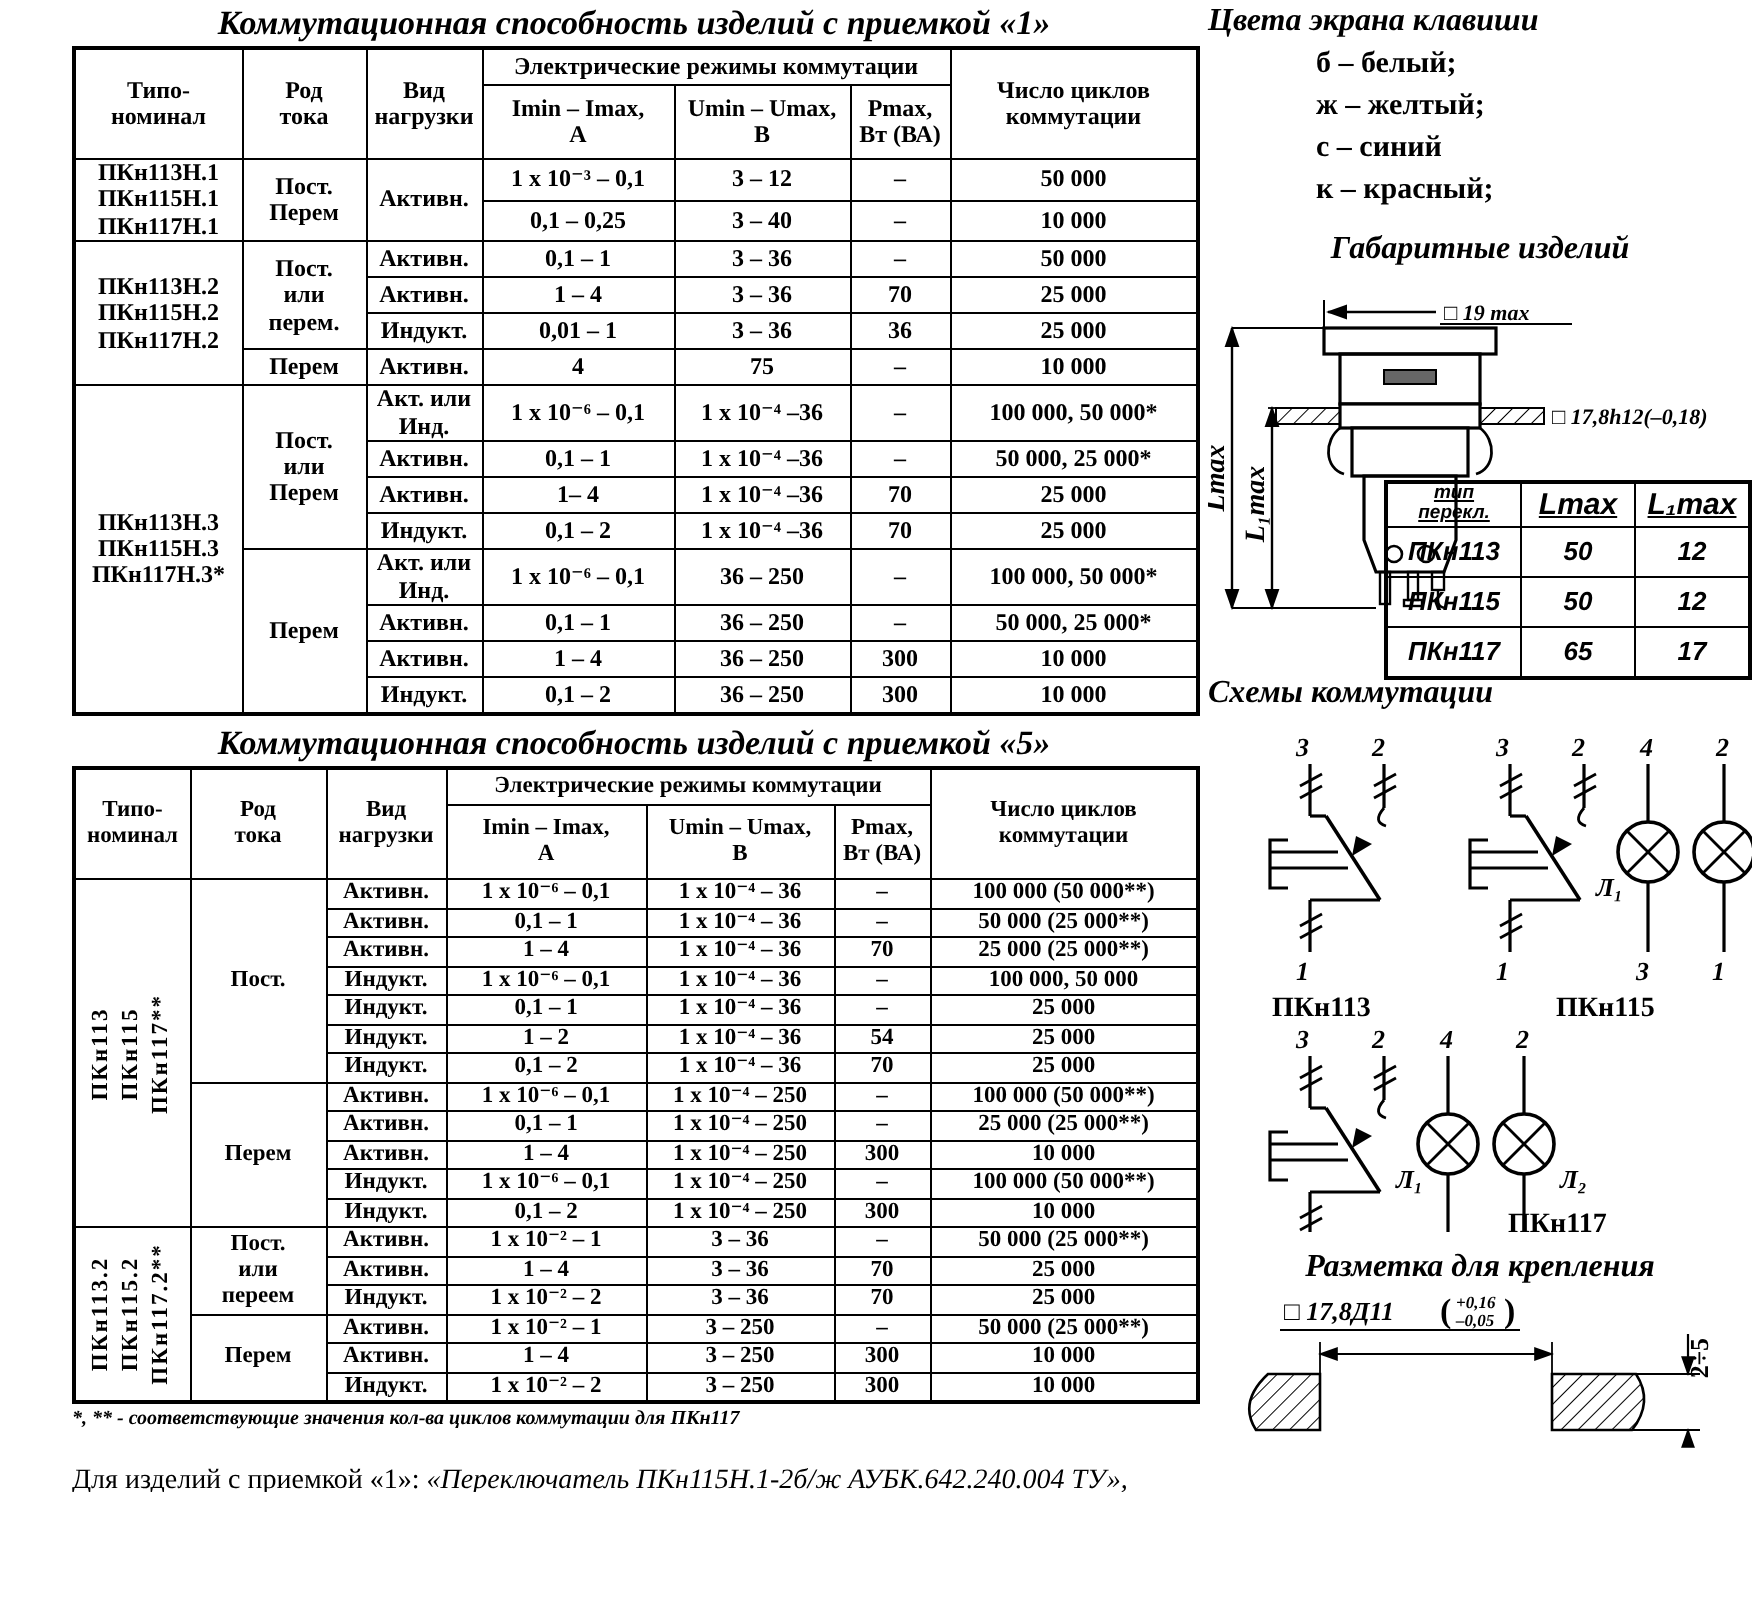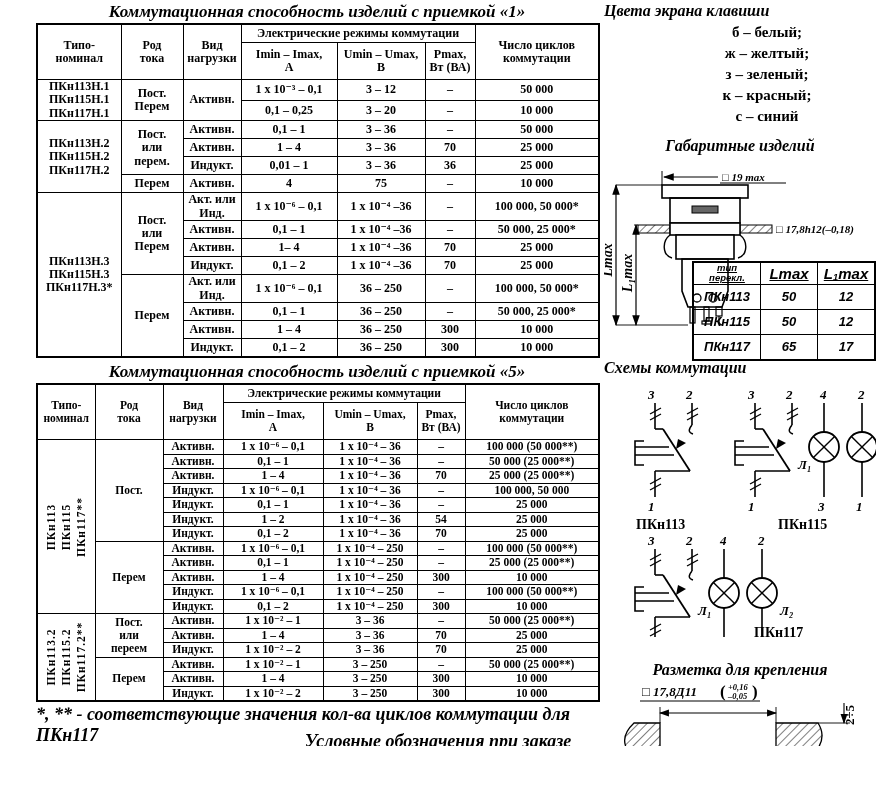--- a/index.html
+++ b/index.html
@@ -12,38 +12,38 @@
     padding:0 1px;white-space:pre-line;line-height:1.12;}
   .main th{font-size:12px;}
   .t1 td{font-size:12px;height:17px;}
   .t2 td{font-size:11.5px;height:13.5px;}
   .t2 th{font-size:11.5px;}
   th.elec{height:17px;margin-left:20px;}
   thead tr.sub th{height:36px;}
   td.rot{position:relative;}
   .rotbox{position:absolute;left:50%;top:50%;transform:translate(-50%,-50%) rotate(-90deg);
     white-space:pre;line-height:1.3;font-size:11.5px;font-weight:bold;letter-spacing:1px;}
-  .footnote{font-size:18px;font-weight:bold;font-style:italic;margin-top:2px;}
+  .footnote{font-size:10px;font-weight:bold;font-style:italic;margin-top:2px;}
   .bottom{position:absolute;left:36px;top:731px;width:804px;}
   .order-title{font-size:18px;font-weight:bold;font-style:italic;text-align:center;margin:0 0 2px 0;}
   .order-line{font-size:14px;font-weight:normal;line-height:1.45;}
   .order-line .ital{font-style:italic;}
   .right{position:absolute;left:604px;top:2px;width:272px;}
   .side-title{font-size:16px;font-weight:bold;font-style:italic;margin:0 0 2px 0;text-align:left;}
-  .colors-list{padding-left:54px;font-size:15px;font-weight:bold;line-height:1.4;text-align:center;}
+  .colors-list{padding-left:54px;font-size:15px;font-weight:bold;line-height:1.4;}
   .gab{position:relative;height:188px;margin-top:10px;}
   .dim-table{position:absolute;left:88px;top:96px;border-collapse:collapse;border:2.5px solid #000;
     font-family:"Liberation Sans","DejaVu Sans",sans-serif;}
   .dim-table th,.dim-table td{border:1.5px solid #000;text-align:center;vertical-align:middle;padding:0 3px;}
   .dim-table th{font-weight:bold;font-style:italic;text-decoration:underline;}
   .dim-table th.small{font-size:9.5px;white-space:pre-line;line-height:1.1;width:60px;}
   .dim-table th.big{font-size:15px;width:50px;}
   .dim-table td{font-size:13px;font-weight:bold;font-style:italic;height:24px;}
   .schemes{margin-top:6px;}
-  .mount{margin-top:20px;}
+  .mount{margin-top:4px;}
   svg text{font-family:"Liberation Serif","DejaVu Serif",serif;}
   .svg-pin{font-size:13px;font-weight:bold;font-style:italic;}
   .svg-cap{font-size:14px;font-weight:bold;}
   .svg-dim{font-size:11px;font-weight:bold;font-style:italic;}
   .svg-dim-small{font-size:8.5px;font-weight:bold;font-style:italic;}
 </style>
 </head>
 <body>
 
 <div class="page">
@@ -90,21 +90,21 @@
             <td rowspan="2" class="rod">Пост.
 Перем</td>
             <td rowspan="2" class="vid">Активн.</td>
             <td class="val">1 x 10⁻³ – 0,1</td>
             <td class="val">3 – 12</td>
             <td class="val">–</td>
             <td class="val">50 000</td>
           </tr>
           <tr>
             <td class="val">0,1 – 0,25</td>
-            <td class="val">3 – 20</td>
+            <td class="val">3 – 40</td>
             <td class="val">–</td>
             <td class="val">10 000</td>
           </tr>
           <tr>
             <td rowspan="4" class="tipo">ПКн113Н.2
 ПКн115Н.2
 ПКн117Н.2</td>
             <td rowspan="3" class="rod">Пост.
 или
 перем.</td>
@@ -376,36 +376,34 @@
             <td class="val">300</td>
             <td class="val">10 000</td>
           </tr>
         </tbody>
     </table>
 
     <div class="footnote">*, ** - соответствующие значения кол-ва циклов коммутации для ПКн117</div>
   </div>
 
   <div class="bottom">
-    <div class="order-title">Условные обозначения при заказе</div>
     <div class="order-line">
       <span>Для изделий с приемкой «1»:</span>
       <span class="ital">«Переключатель ПКн115Н.1-2б/ж  АУБК.642.240.004 ТУ»,</span>
     </div>
   </div>
 
   <div class="right">
 
     <div class="side-title" style="text-align:left;">Цвета экрана клавиши</div>
     <div class="colors-list" id="colors-list">
         <div>б – белый;</div>
         <div>ж – желтый;</div>
-        <div>з – зеленый;</div>
+        <div>с – синий</div>
         <div>к – красный;</div>
-        <div>с – синий</div>
       </div>
 
     <div class="side-title" style="text-align:center;margin-top:10px;">Габаритные изделий</div>
 
     <div class="gab">
       <svg width="272" height="188" viewBox="0 0 272 188">
         <defs>
           <pattern id="hatch" width="6" height="6" patternUnits="userSpaceOnUse" patternTransform="rotate(45)">
             <line x1="0" y1="0" x2="0" y2="6" stroke="#000" stroke-width="1"></line>
           </pattern>

